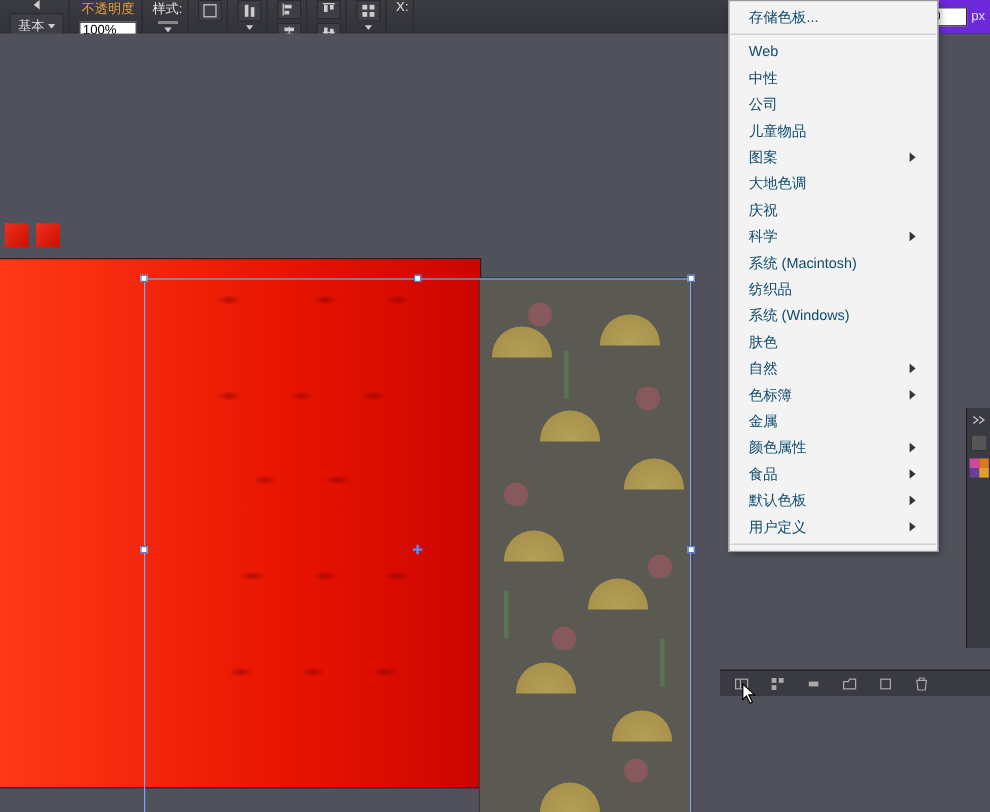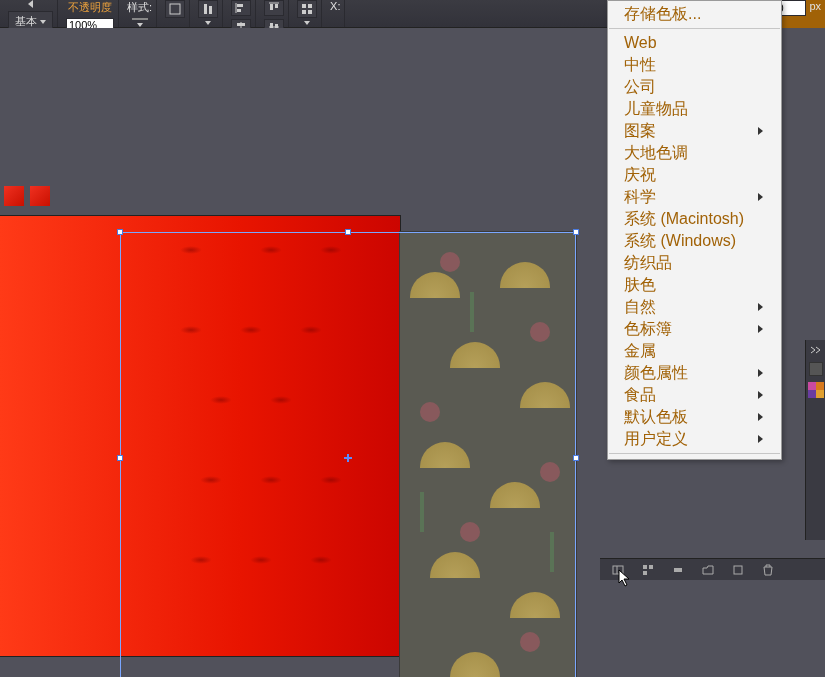--- a/index.html
+++ b/index.html
@@ -139,36 +139,36 @@
     display:flex; flex-direction:column; align-items:center; gap:6px; padding-top:4px;
   }
   .panel-tab { width: 14px; height: 14px; background:#555; border:1px solid #333; cursor:pointer; }
   .swatch-mini { display:flex; flex-wrap:wrap; width:16px; }
   .swatch-mini span{ width:8px;height:8px; }
   .panel-dbl-arrow {width:16px;height:12px;display:flex;align-items:center;justify-content:center;cursor:pointer;}
 
   
   .right-field {
     position:absolute; right:0; top:0;
-    height:28px; display:flex; gap:3px;
-    background:#a16207; padding:0 4px;
+    height:28px; display:flex; align-items:center; gap:3px;
+    background:#6d28d9; padding:0 4px;
     border-left:1px solid #222;
   }
 
   
   .menu {
     position: absolute;
     left: 607px; top: 0;
     width: 175px;
     background: #f3f3f3;
     border: 1px solid #9a9a9a;
     box-shadow: 2px 2px 5px rgba(0,0,0,0.3);
     padding: 2px 0;
-    color: #a16207;
-    font-size: 16px;
+    color: #0c4a6e;
+    font-size: 12px;
     z-index: 50;
   }
   .menu-item {
     padding: 3px 18px 3px 16px;
     cursor: default;
     display: flex; justify-content: space-between; align-items: center;
     line-height: 16px;
   }
   .menu-sep { height: 1px; background: #c6c6c6; margin: 3px 1px; }
   .submenu-arrow {
@@ -424,24 +424,24 @@
       <span>庆祝</span>
     </div>
     <div class="menu-item">
       <span>科学</span>
       <span class="submenu-arrow"></span>
     </div>
     <div class="menu-item">
       <span>系统 (Macintosh)</span>
     </div>
     <div class="menu-item">
+      <span>纺织品</span>
+    </div>
+    <div class="menu-item">
       <span>系统 (Windows)</span>
-    </div>
-    <div class="menu-item">
-      <span>纺织品</span>
     </div>
     <div class="menu-item">
       <span>肤色</span>
     </div>
     <div class="menu-item">
       <span>自然</span>
       <span class="submenu-arrow"></span>
     </div>
     <div class="menu-item">
       <span>色标簿</span>

